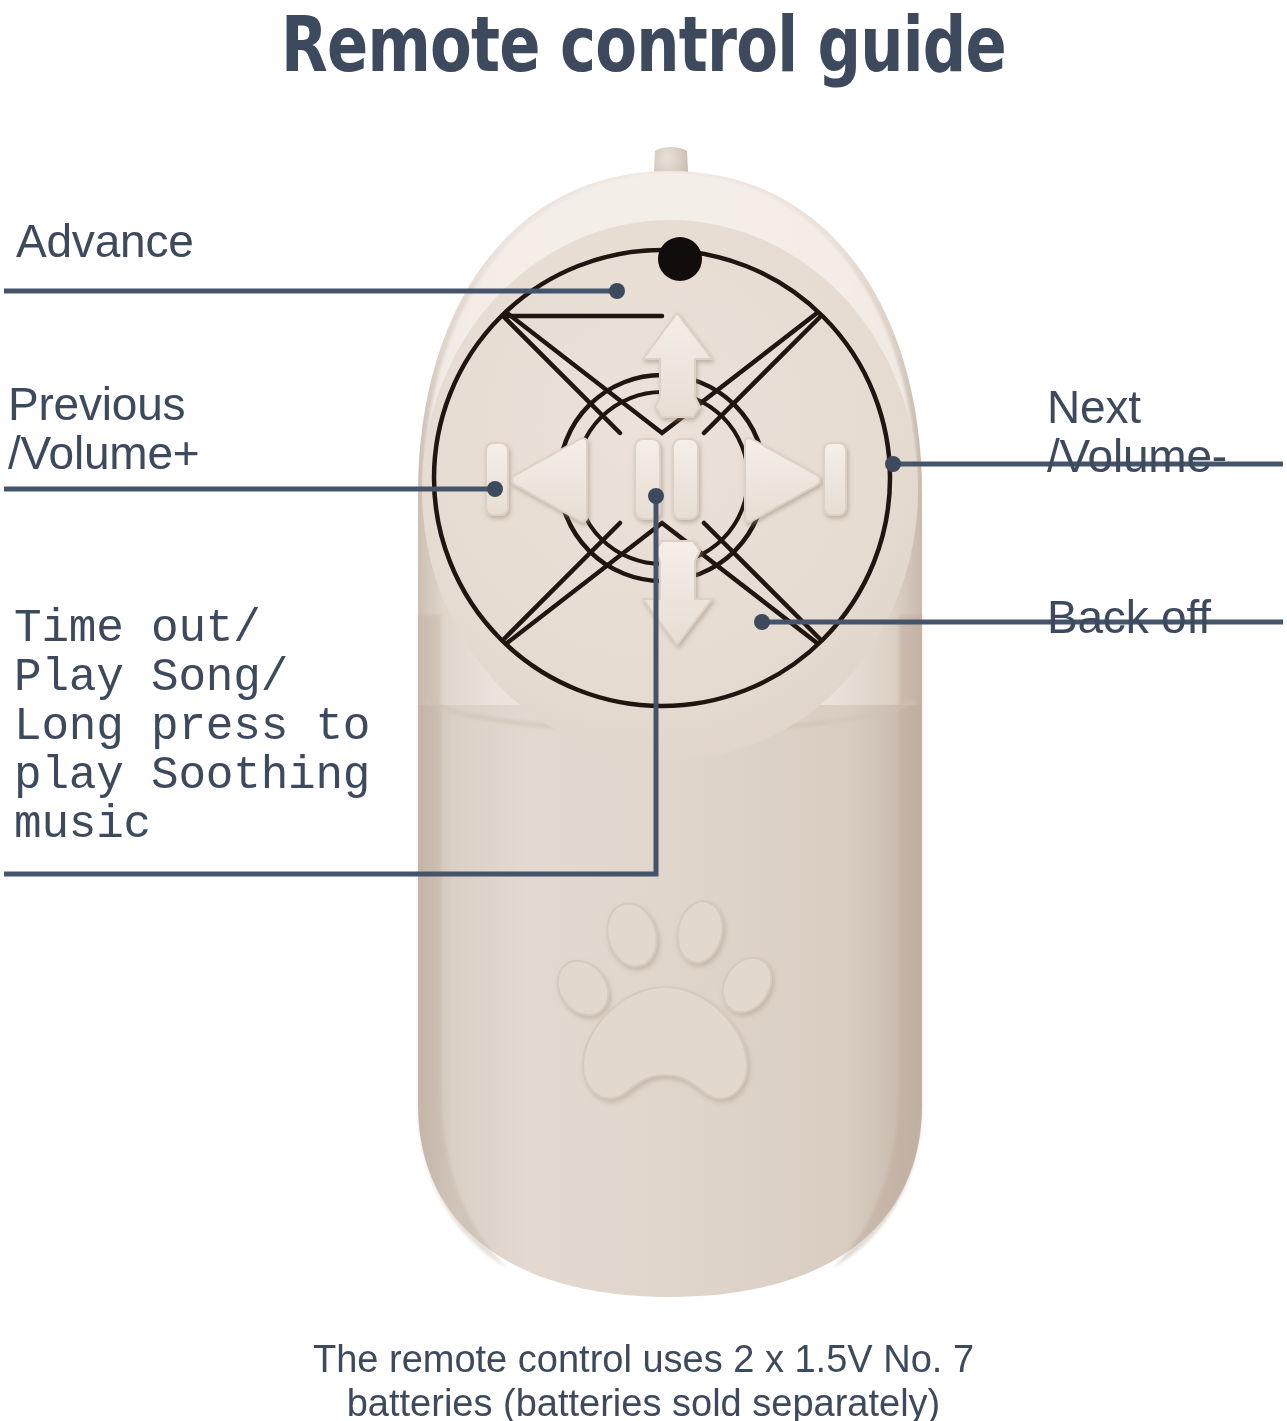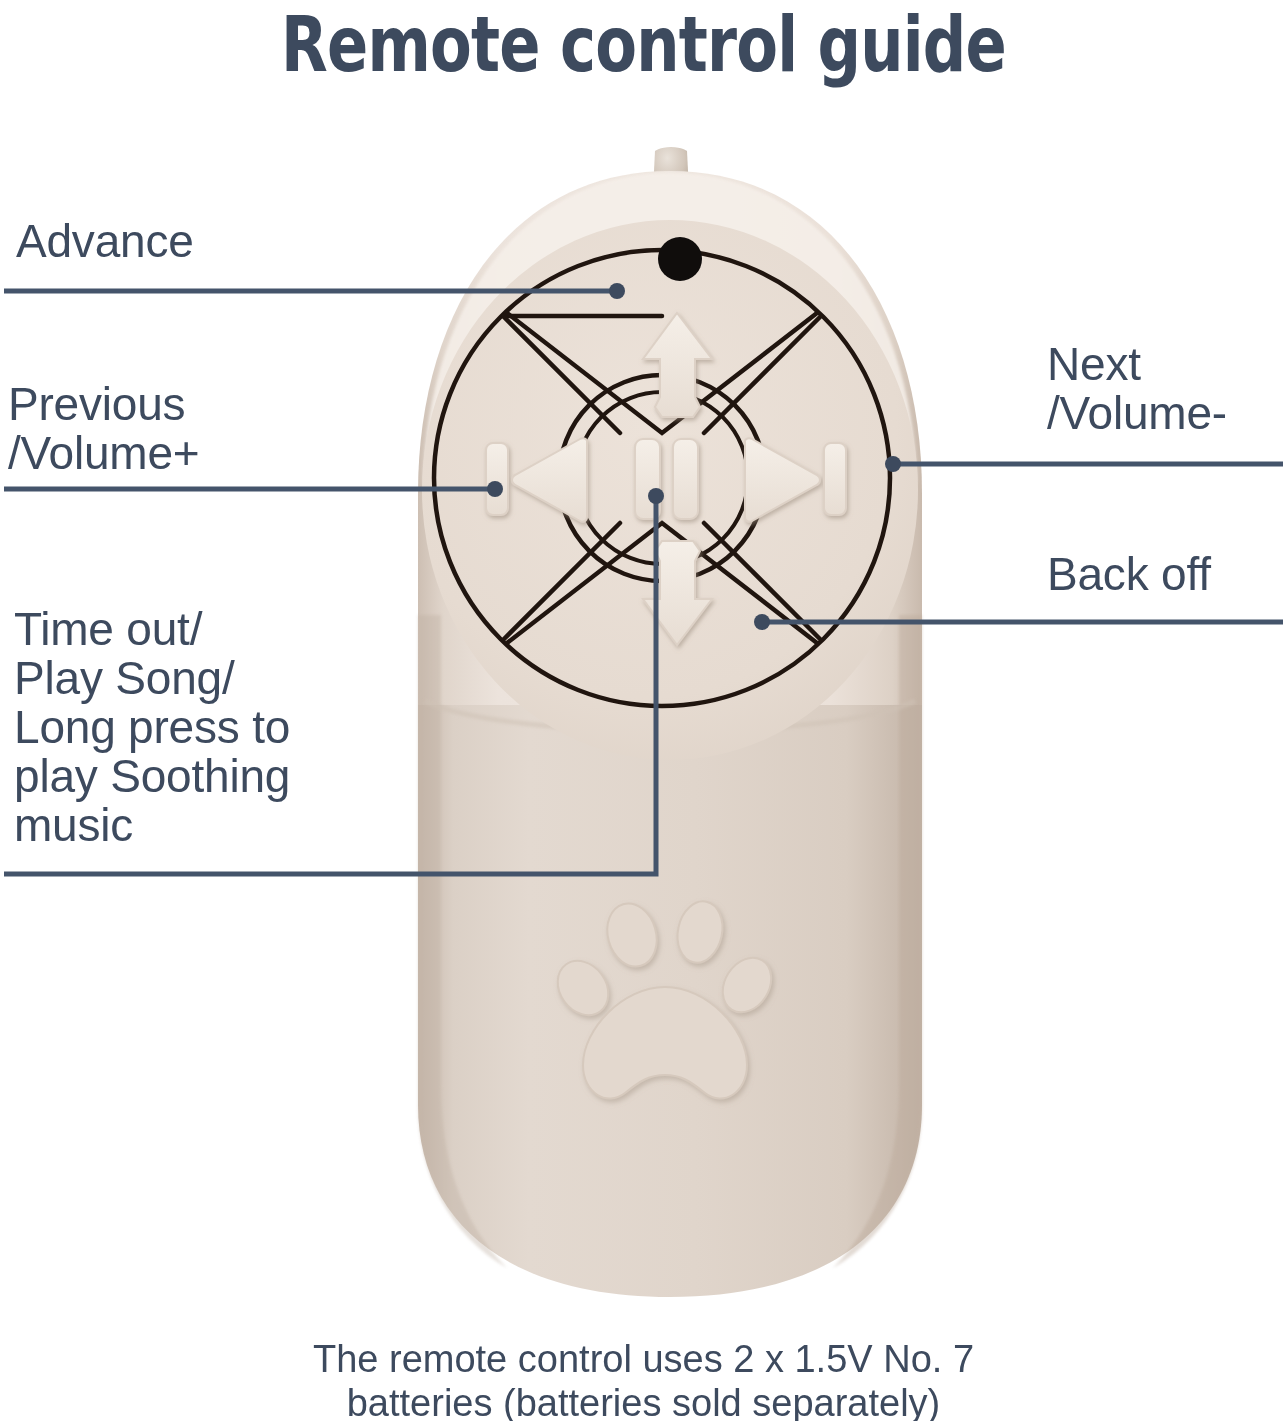--- a/index.html
+++ b/index.html
@@ -41,21 +41,21 @@
   
   .callout {
     position: absolute;
     color: #3d4a5e;
     font-family: "Liberation Sans", sans-serif;
     font-size: 46px;
     line-height: 49px;
     white-space: pre-line;
     letter-spacing: -0.2px;
   }
-  .callout.right { text-align: left; }
+  .callout.right { text-align: left; margin-top: 43px; }
 
   
   #leaders {
     position: absolute;
     left: 0; top: 0;
     width: 1287px;
     height: 1421px;
     pointer-events: none;
   }
 
@@ -276,21 +276,21 @@
       <circle cx="893" cy="464" r="8"></circle>
       <circle cx="762" cy="622" r="8"></circle>
     </g>
   </svg>
 
   <div class="callout" style="left:8px; top:380px;">Previous
 /Volume+</div>
 
   <div class="callout" style="left:16px; top:217px;">Advance</div>
 
-  <div class="callout" style="left:14px; top:605px;">Time out/
+  <div class="callout" style="left:14px; top:605px;font-family:Liberation Mono, monospace;">Time out/
 Play Song/
 Long press to
 play Soothing
 music</div>
 
   <div class="callout right" style="left:1047px; top:340px;">Next
 /Volume-</div>
 
   <div class="callout right" style="left:1047px; top:550px;text-align:right;">Back off</div>
 

